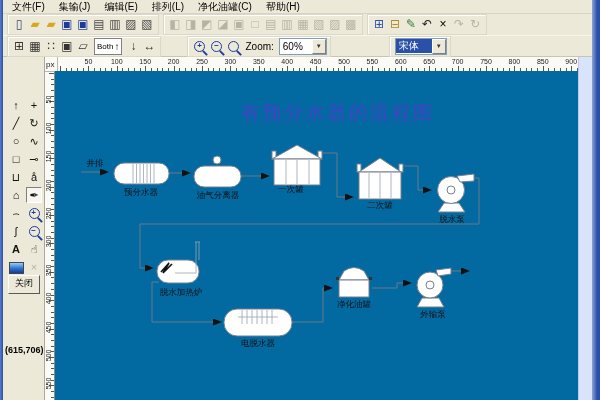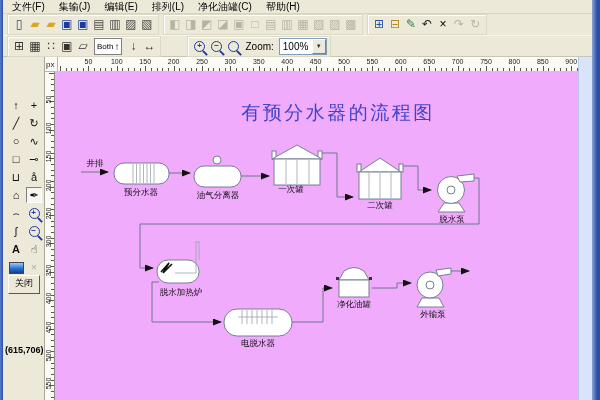--- a/index.html
+++ b/index.html
@@ -66,21 +66,21 @@
   .htick.major{height:5px}
   .hlab{position:absolute;top:1px;width:20px;margin-left:-10px;text-align:center;font-size:7px;color:#222}
   .vruler{position:absolute;left:44px;top:71px;width:10px;bottom:0;background:#fbfaf4;
     border-right:1px solid #8a8a8a;border-top:1px solid #b5b5b5}
   .vtick{position:absolute;right:0;height:1px;width:3px;background:#555;display:block}
   .vtick.major{width:5px}
   .vlab{position:absolute;left:-5px;width:18px;text-align:center;font-size:7px;color:#222;
     transform:rotate(-90deg);transform-origin:center}
 
   
-  .canvas{position:absolute;left:55px;top:71px;width:523px;height:329px;background:#f0abfc}
+  .canvas{position:absolute;left:55px;top:71px;width:523px;height:329px;background:#0369a1}
   .scrollbar-v{position:absolute;left:578px;top:57px;width:14px;bottom:0;background:#d9e4fb;
     border-left:1px solid #b9c9ec}
 
   
   .eq{fill:#fff;stroke:#75808f;stroke-width:1}
   .in{stroke:#9aa3ae;stroke-width:0.8;fill:none}
   .pipe{stroke:#6b7888;stroke-width:1;fill:none}
   .flg{fill:#333;stroke:none}
   .zig{stroke:#111;stroke-width:1.6;fill:none}
   .lbl{font-size:8.5px;fill:#111;text-anchor:middle}
@@ -168,21 +168,27 @@
             </span>
           </span>
           <span class="tb-icon lens-wrap">
             <span class="lens">
               <span class="lens-sign"></span>
             </span>
           </span>
         </span>
       <span class="tb-label">Zoom:</span>
       <span class="combo">
-        <span class="combo-val">100%</span>
+        <span class="combo-val">60%</span>
+        <span class="combo-btn">▼</span>
+      </span>
+    </div>
+    <div class="tb-group" style="margin-left:58px">
+      <span class="combo" style="width:50px">
+        <span class="combo-val hl">宋体</span>
         <span class="combo-btn">▼</span>
       </span>
     </div>
   </div>
 
   <div class="toolbox">
     <div class="tools" id="tools">
         <span class="tool">↑</span>
         <span class="tool">+</span>
         <span class="tool">╱</span>

